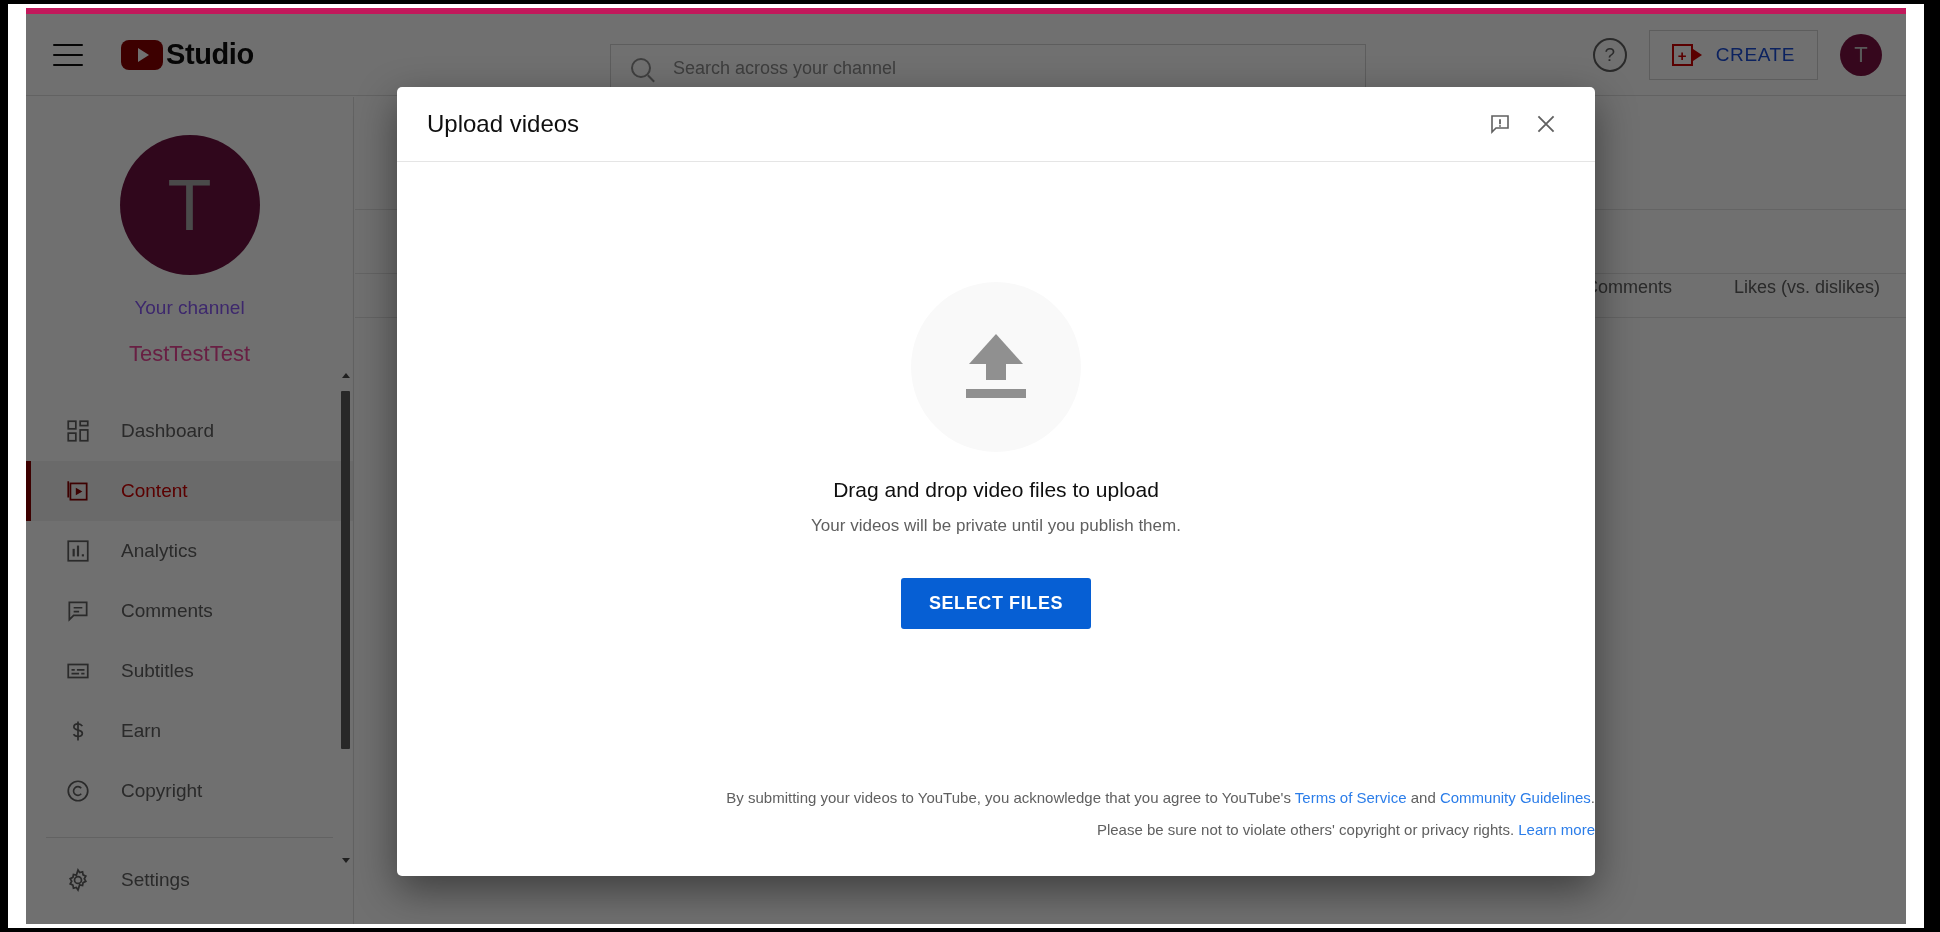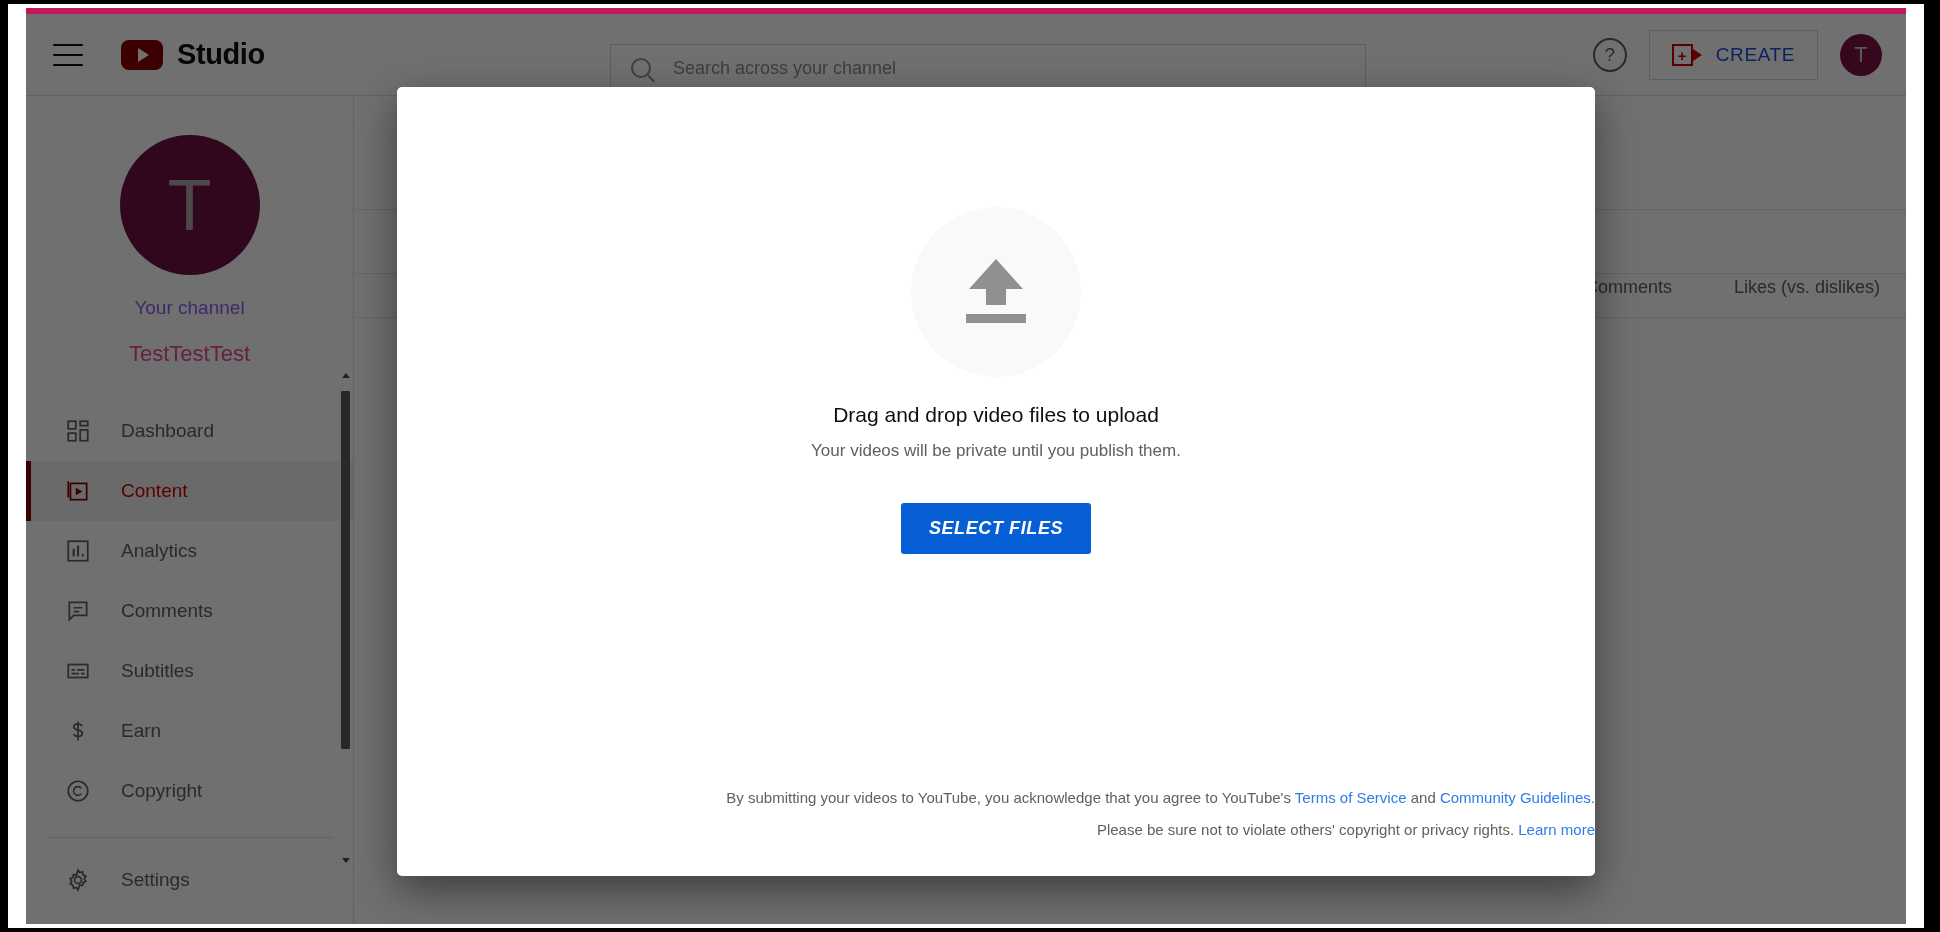--- a/index.html
+++ b/index.html
@@ -61,21 +61,21 @@
   }
   .hamburger {
     width: 30px; height: 22px;
     margin-left: 27px;
     display: flex; flex-direction: column; justify-content: space-between;
     cursor: pointer;
   }
   .hamburger i { display: block; height: 2px; background: #0f0f0f; border-radius: 1px; }
 
   .brand {
-    display: flex; align-items: center; gap: 14px;
+    display: flex; align-items: center; gap: 3px;
     margin-left: 38px;
   }
   .yt-mark {
     width: 42px; height: 30px;
     background: #8b0000;
     border-radius: 8px;
     display: flex; align-items: center; justify-content: center;
   }
   .yt-tri {
     width: 0; height: 0;
@@ -300,21 +300,20 @@
     margin-top: 42px;
     background: #065fd4;
     color: #ffffff;
     border: none;
     font-family: inherit;
     font-size: 18px; font-weight: bold;
     letter-spacing: 0.6px;
     padding: 15px 28px;
     border-radius: 3px;
     cursor: pointer;
-    font-style: italic;
   }
   #modal-footer {
     position: absolute;
     left: 0; right: 0; bottom: 34px;
     text-align: right;
   }
   #modal-footer p {
     font-size: 15px; color: #606060; line-height: 1.6;
   }
   #modal-footer p + p { margin-top: 8px; }
@@ -483,20 +482,35 @@
       <div id="bg-table-head">
         <span>Views</span>
         <span>Comments</span>
         <span>Likes (vs. dislikes)</span>
       </div>
     </div>
 
     <div id="scrim"></div>
 
     <div id="modal">
+      <div id="modal-header">
+        <span id="modal-title">Upload videos</span>
+        <span class="hdr-btn">
+          <svg width="24" height="24" viewBox="0 0 24 24" fill="none" stroke="#606060" stroke-width="1.6">
+            <path d="M4 4h16v12H8l-4 4z"></path>
+              <path d="M12 7.2v5" stroke-width="1.8"></path>
+            <circle cx="12" cy="14" r="0.9" fill="#606060" stroke="none"></circle>
+          </svg>
+        </span>
+        <span class="hdr-btn">
+          <svg width="26" height="26" viewBox="0 0 24 24" stroke="#606060" stroke-width="1.7">
+            <path d="M5 5l14 14M19 5L5 19"></path>
+          </svg>
+        </span>
+      </div>
 
       <div id="modal-body">
         <div id="upload-zone">
           <div id="upload-circle">
             <div id="upload-arrow">
               <span id="ua-head"></span>
                 <span id="ua-stem"></span>
                 <span id="ua-base"></span>
             </div>
           </div>

